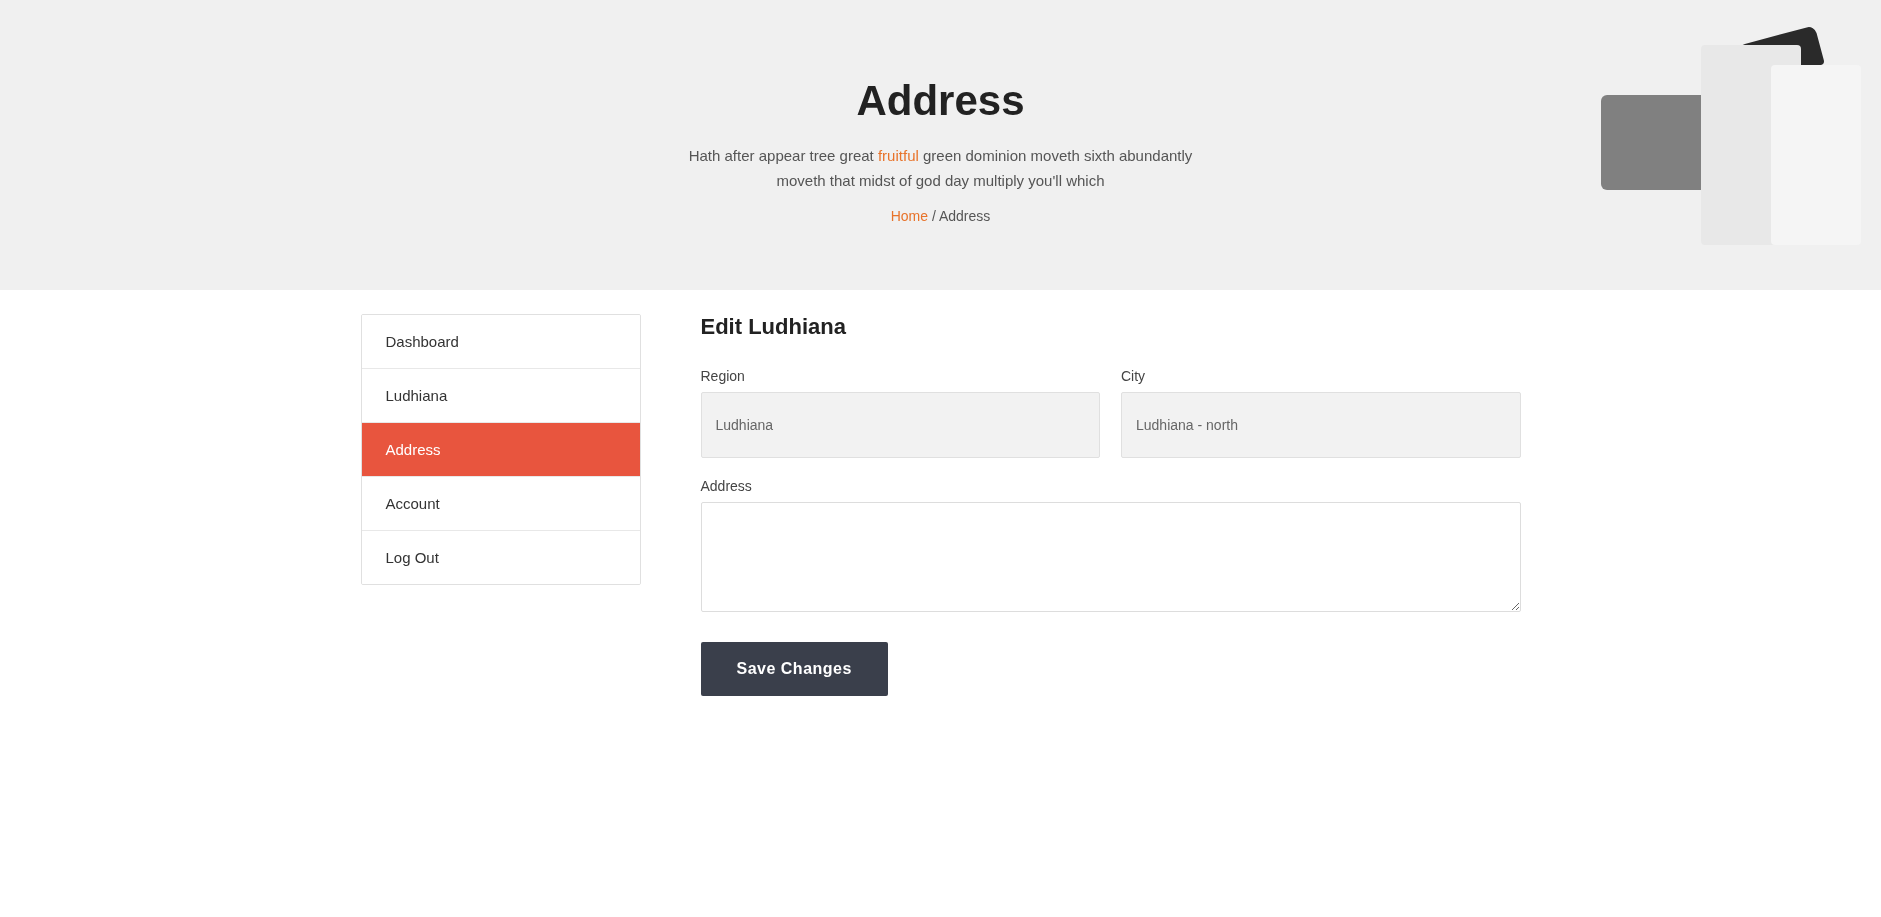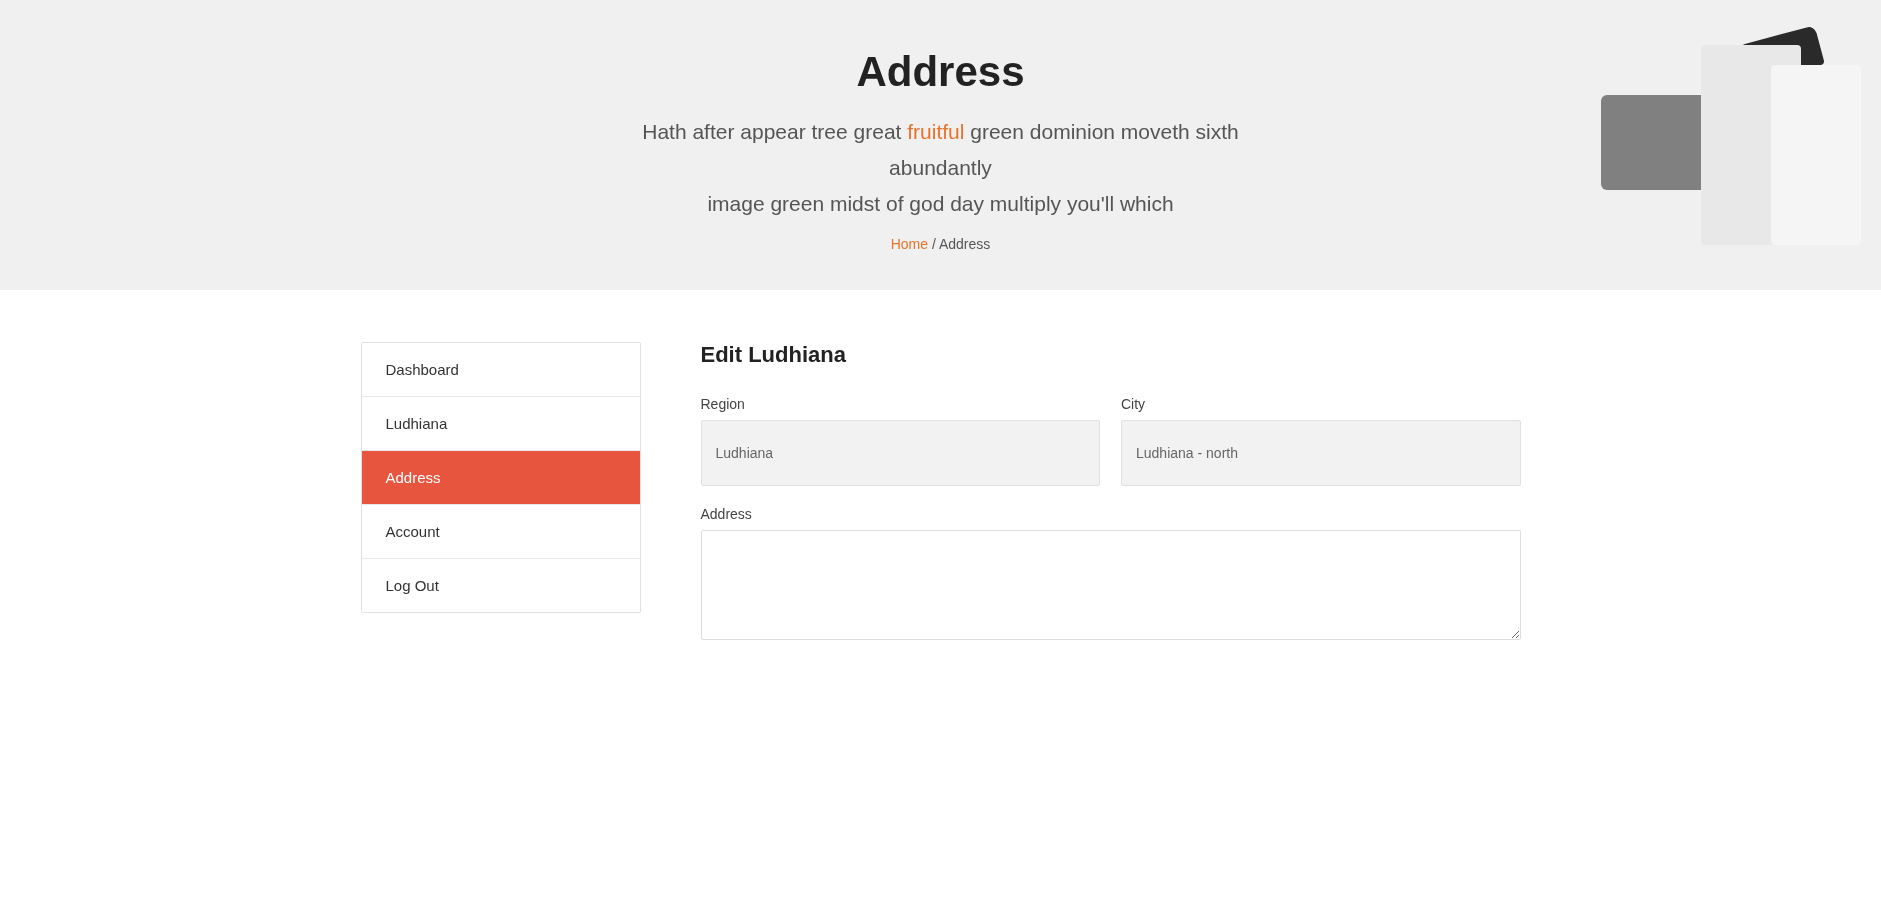--- a/index.html
+++ b/index.html
@@ -17,21 +17,21 @@
       overflow: hidden;
       padding: 40px 20px 30px;
     }
     .hero-title {
       font-size: 42px;
       font-weight: 700;
       color: #222;
       margin-bottom: 18px;
     }
     .hero-desc {
-      font-size: 21px;
+      font-size: 15px;
       color: #555;
       text-align: center;
       line-height: 1.7;
       max-width: 600px;
     }
     .hero-desc .highlight {
       color: #e8732a;
     }
     .breadcrumb {
       margin-top: 14px;
@@ -98,21 +98,21 @@
       background: #f5f5f5;
       border-radius: 4px;
       top: 50px;
       left: 230px;
     }
 
     
     .main-content {
       display: flex;
       max-width: 1400px;
-      margin: 52px auto;
+      margin: 24px auto;
       padding: 0 120px;
       gap: 60px;
     }
 
     
     .sidebar {
       width: 280px;
       flex-shrink: 0;
       border: 1px solid #e0e0e0;
       border-radius: 2px;
@@ -198,21 +198,21 @@
       margin-top: 10px;
     }
   </style>
 </head>
 <body>
 
 <div class="hero">
   <h1 class="hero-title">Address</h1>
   <p class="hero-desc">
     Hath af<span>ter appear tree great </span><span class="highlight">fruitful</span><span> green dominion moveth sixth abundantly</span><br>
-    <span>image green midst of god day multiply you'll which</span>
+    <span>moveth that midst of god day multiply you'll which</span>
   </p>
   <div class="breadcrumb">
     <a href="#">Home</a>
     <span>  /  </span>
     <span>Address</span>
   </div>
   <div class="hero-image">
     <div class="hero-image-inner">
       <div class="clothing-shoe"></div>
       <div class="clothing-bag"></div>
@@ -254,15 +254,16 @@
         <label>City</label>
         <input type="text" readonly="" value="Ludhiana - north" style="">
       </div>
     </div>
 
     <div class="form-group address-group">
       <label>Address</label>
       <textarea style=""></textarea>
     </div>
 
+    <button class="save-btn">Save Changes</button>
   </div>
 
 </div>
 
 </body></html>

